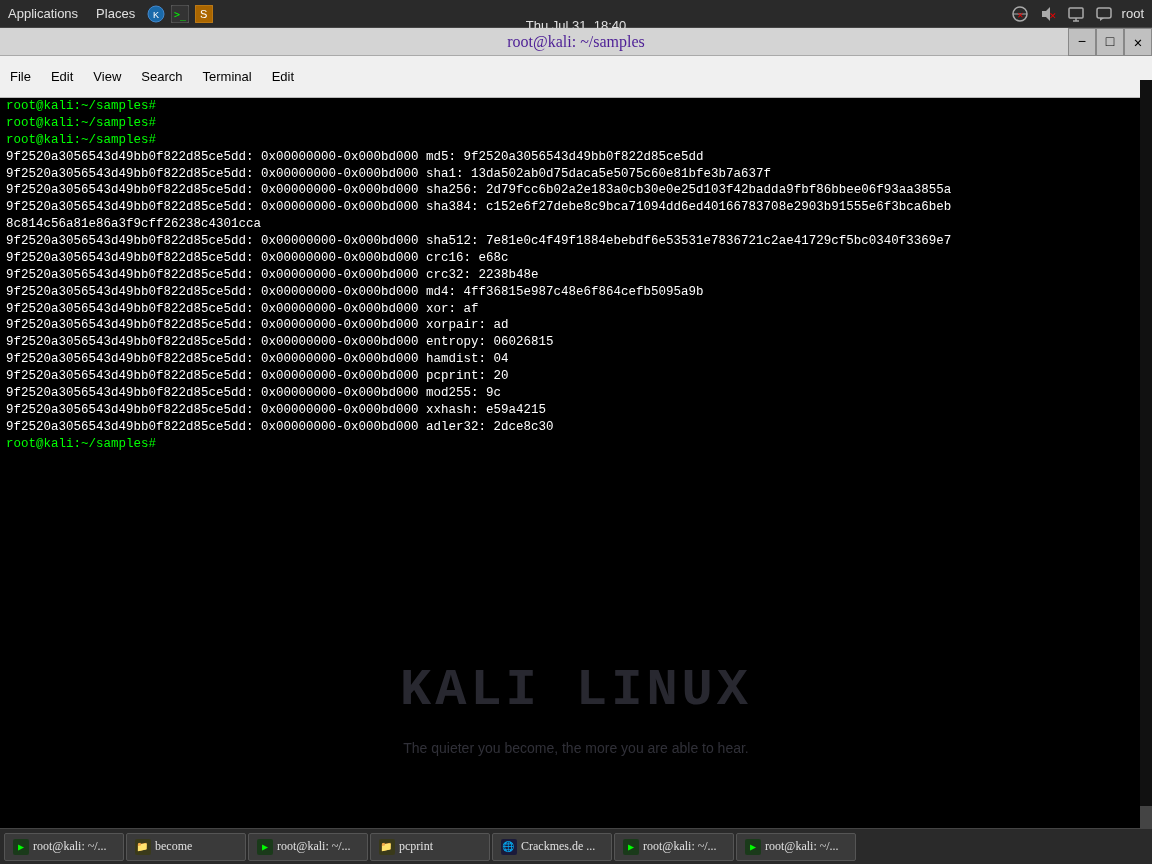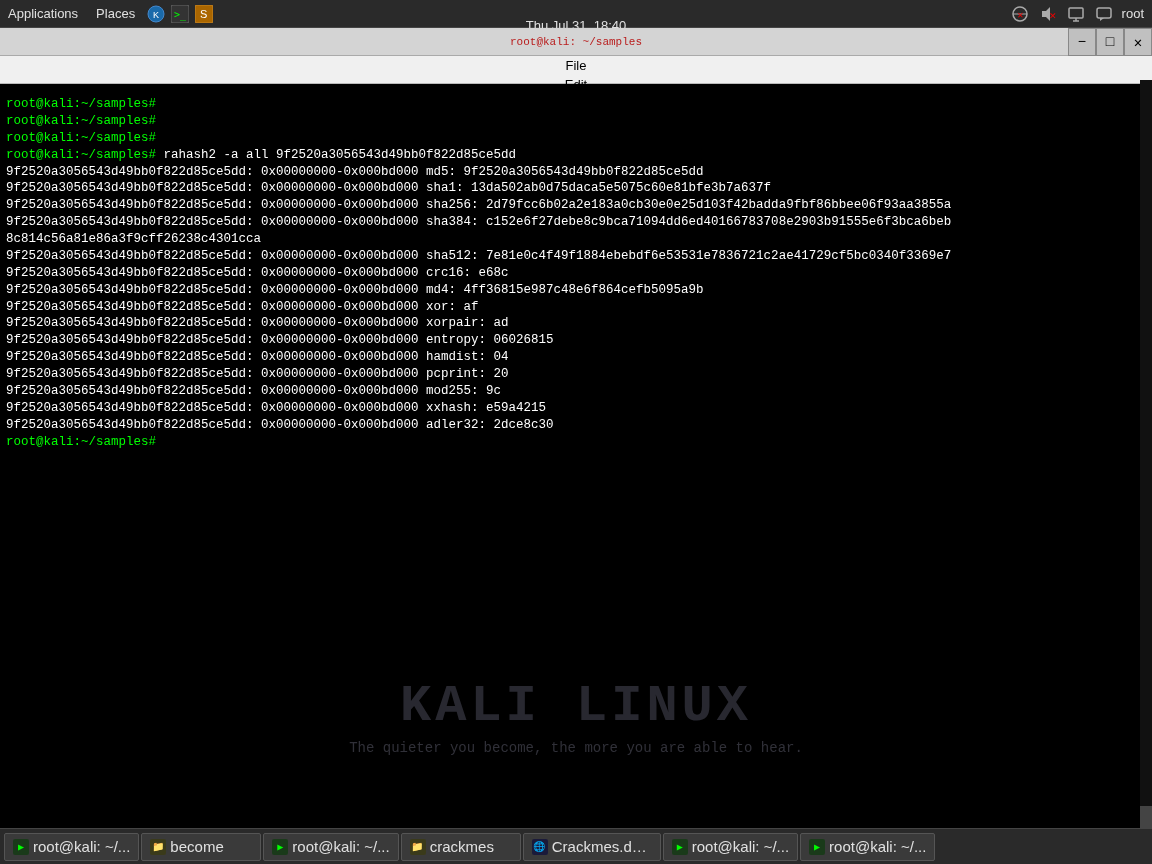--- a/index.html
+++ b/index.html
@@ -81,23 +81,23 @@
     #terminal-titlebar {
       background: #d4d4d4;
       height: 28px;
       display: flex;
       align-items: center;
       justify-content: center;
       position: relative;
       border-bottom: 1px solid #aaa;
     }
     #terminal-title {
-      font-size: 11px;
-      font-family: Liberation Mono, monospace;
-      color: #b91c1c;
+      font-size: 16px;
+      font-family: Liberation Serif, serif;
+      color: #4c1d95;
     }
     #window-controls {
       position: absolute;
       right: 0;
       top: 0;
       height: 28px;
       display: flex;
       align-items: center;
     }
     .win-btn {
@@ -109,42 +109,41 @@
       font-size: 14px;
       cursor: pointer;
       background: #c0c0c0;
       border: 1px solid #888;
       color: #000;
     }
 
     
     #terminal-menubar {
       background: #f0f0f0;
-      height: 28px;
+      height: 42px;
       display: flex;
       align-items: center;
       border-bottom: 1px solid #bbb;
-      flex-direction: column;
     }
     .term-menu-item {
       font-size: 13px;
       font-family: sans-serif;
       padding: 2px 10px;
       cursor: pointer;
       color: #000;
     }
 
     
     #terminal-output {
       flex: 1;
       background: #000;
       color: #00ff00;
       font-family: 'Courier New', monospace;
       font-size: 12.5px;
-      padding: 12px 6px;
+      padding: 0 6px;
       overflow: hidden;
       position: relative;
     }
 
     .term-line {
       white-space: pre;
       line-height: 1.35;
       font-size: 12.5px;
     }
 
@@ -164,22 +163,22 @@
     #kali-logo-text {
       font-size: 52px;
       font-weight: bold;
       color: rgba(100,100,120,0.4);
       font-family: Liberation Mono, monospace;
       letter-spacing: 4px;
     }
     #kali-tagline {
       font-size: 14px;
       color: rgba(120,120,140,0.4);
-      font-family: Liberation Mono, monospace;
-      margin-top: 4px;
+      font-family: Liberation Sans, sans-serif;
+      margin-top: 20px;
     }
 
     
     #taskbar-bottom {
       position: absolute;
       bottom: 0;
       left: 0;
       width: 1152px;
       height: 36px;
       background: #2a2a2a;
@@ -207,22 +206,22 @@
       background: #444;
       border-radius: 2px;
       flex-shrink: 0;
       display: flex;
       align-items: center;
       justify-content: center;
       font-size: 10px;
       color: #aaa;
     }
     .taskbar-item-label {
-      font-size: 15px;
-      font-family: Liberation Sans, sans-serif;
+      font-size: 12px;
+      font-family: Liberation Serif, serif;
       color: #e0e0e0;
       white-space: nowrap;
       overflow: hidden;
       text-overflow: ellipsis;
       max-width: 100px;
     }
     .taskbar-item-icon.terminal { background: #1a3a1a; color: #00ff00; }
     .taskbar-item-icon.folder { background: #3a3a1a; color: #ffd700; }
     .taskbar-item-icon.web { background: #1a1a3a; color: #4488ff; }
 
@@ -326,28 +325,28 @@
     <div class="term-menu-item">View</div>
     <div class="term-menu-item">Search</div>
     <div class="term-menu-item">Terminal</div>
     <div class="term-menu-item">Edit</div>
   </div>
 
   <div id="terminal-output">
     <div class="term-line"><span class="prompt">root@kali:~/samples#</span></div>
     <div class="term-line"><span class="prompt">root@kali:~/samples#</span></div>
     <div class="term-line"><span class="prompt">root@kali:~/samples#</span></div>
-    <div class="term-line"><span class="prompt">root@kali:~/samples#</span><span class="cmd"> rahash2 -a all 9f2520a3056543d49bb0f822d85ce5dd</span></div>
     <div class="term-line"><span class="output">9f2520a3056543d49bb0f822d85ce5dd: 0x00000000-0x000bd000 md5: 9f2520a3056543d49bb0f822d85ce5dd</span></div>
     <div class="term-line"><span class="output">9f2520a3056543d49bb0f822d85ce5dd: 0x00000000-0x000bd000 sha1: 13da502ab0d75daca5e5075c60e81bfe3b7a637f</span></div>
     <div class="term-line"><span class="output">9f2520a3056543d49bb0f822d85ce5dd: 0x00000000-0x000bd000 sha256: 2d79fcc6b02a2e183a0cb30e0e25d103f42badda9fbf86bbee06f93aa3855a</span></div>
     <div class="term-line"><span class="output">9f2520a3056543d49bb0f822d85ce5dd: 0x00000000-0x000bd000 sha384: c152e6f27debe8c9bca71094dd6ed40166783708e2903b91555e6f3bca6beb</span></div>
     <div class="term-line"><span class="output">8c814c56a81e86a3f9cff26238c4301cca</span></div>
     <div class="term-line"><span class="output">9f2520a3056543d49bb0f822d85ce5dd: 0x00000000-0x000bd000 sha512: 7e81e0c4f49f1884ebebdf6e53531e7836721c2ae41729cf5bc0340f3369e7</span></div>
     <div class="term-line"><span class="output">9f2520a3056543d49bb0f822d85ce5dd: 0x00000000-0x000bd000 crc16: e68c</span></div>
+    <div class="term-line"><span class="output">9f2520a3056543d49bb0f822d85ce5dd: 0x00000000-0x000bd000 crc32: 2238b48e</span></div>
     <div class="term-line"><span class="output">9f2520a3056543d49bb0f822d85ce5dd: 0x00000000-0x000bd000 md4: 4ff36815e987c48e6f864cefb5095a9b</span></div>
     <div class="term-line"><span class="output">9f2520a3056543d49bb0f822d85ce5dd: 0x00000000-0x000bd000 xor: af</span></div>
     <div class="term-line"><span class="output">9f2520a3056543d49bb0f822d85ce5dd: 0x00000000-0x000bd000 xorpair: ad</span></div>
     <div class="term-line"><span class="output">9f2520a3056543d49bb0f822d85ce5dd: 0x00000000-0x000bd000 entropy: 06026815</span></div>
     <div class="term-line"><span class="output">9f2520a3056543d49bb0f822d85ce5dd: 0x00000000-0x000bd000 hamdist: 04</span></div>
     <div class="term-line"><span class="output">9f2520a3056543d49bb0f822d85ce5dd: 0x00000000-0x000bd000 pcprint: 20</span></div>
     <div class="term-line"><span class="output">9f2520a3056543d49bb0f822d85ce5dd: 0x00000000-0x000bd000 mod255: 9c</span></div>
     <div class="term-line"><span class="output">9f2520a3056543d49bb0f822d85ce5dd: 0x00000000-0x000bd000 xxhash: e59a4215</span></div>
     <div class="term-line"><span class="output">9f2520a3056543d49bb0f822d85ce5dd: 0x00000000-0x000bd000 adler32: 2dce8c30</span></div>
     <div class="term-line"><span class="prompt">root@kali:~/samples#</span></div>
@@ -371,21 +370,21 @@
   <div class="taskbar-item">
     <div class="taskbar-item-icon folder">📁</div>
     <span class="taskbar-item-label">become</span>
   </div>
   <div class="taskbar-item">
     <div class="taskbar-item-icon terminal">▶</div>
     <span class="taskbar-item-label">root@kali: ~/...</span>
   </div>
   <div class="taskbar-item">
     <div class="taskbar-item-icon folder">📁</div>
-    <span class="taskbar-item-label">crackmes</span>
+    <span class="taskbar-item-label">pcprint</span>
   </div>
   <div class="taskbar-item">
     <div class="taskbar-item-icon web">🌐</div>
     <span class="taskbar-item-label">Crackmes.de ...</span>
   </div>
   <div class="taskbar-item">
     <div class="taskbar-item-icon terminal">▶</div>
     <span class="taskbar-item-label">root@kali: ~/...</span>
   </div>
   <div class="taskbar-item">

